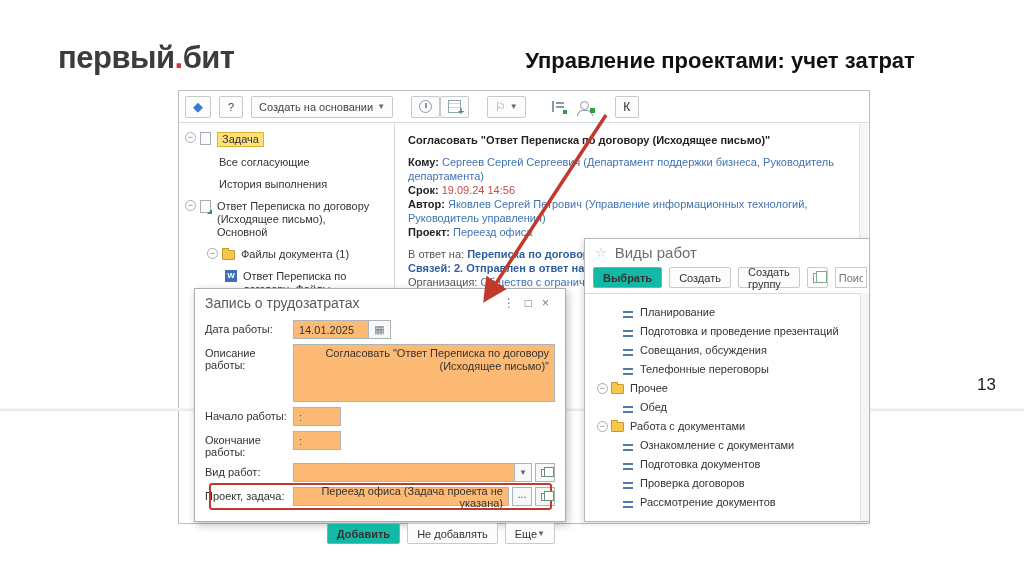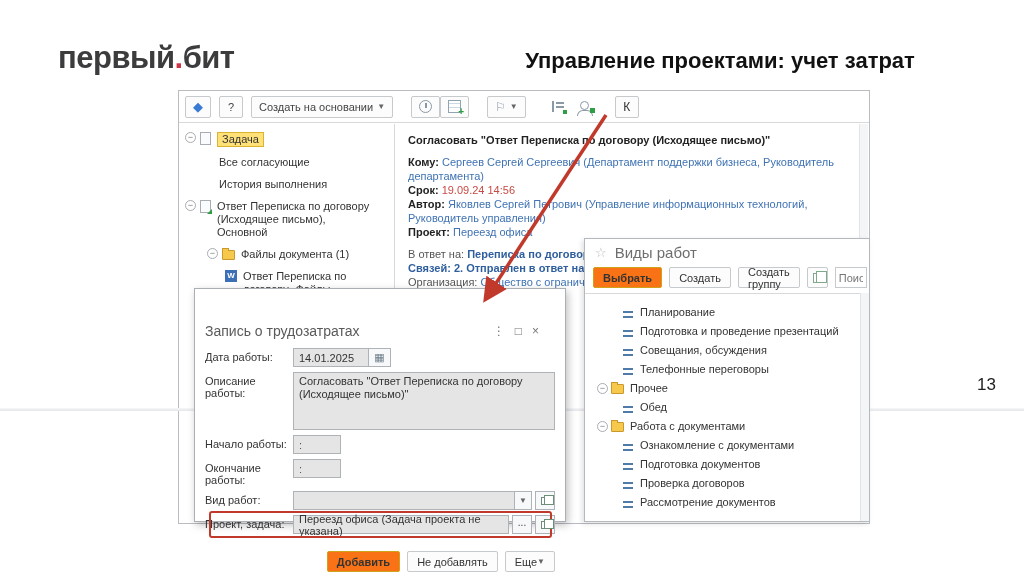--- a/index.html
+++ b/index.html
@@ -94,49 +94,49 @@
   .vidy { position:absolute; left:405px; top:147px; width:286px; bottom:1px;
     background:#fff; border:1px solid #b3b9bf; box-shadow:-2px 2px 5px rgba(0,0,0,.12);
     z-index:2; }
   .vidy-head { display:flex; align-items:center; gap:8px; padding:5px 10px 3px 10px;
     color:#6e6e6e; font-size:15px; }
   .star { color:#b9bec3; font-size:13px; }
   .vidy-toolbar { display:flex; align-items:center; gap:7px; padding:3px 8px 5px 8px;
     border-bottom:1px solid #d7dadd; }
   .btn { height:21px; border:1px solid #c6cacd; border-radius:2px; background:#fcfcfc;
     display:flex; align-items:center; padding:0 9px; font-size:11px; color:#333; }
-  .btn.yellow { background:#f97316; border-color:#cfa21a; font-weight:bold;justify-content:flex-end; }
+  .btn.yellow { background:#14b8a6; border-color:#cfa21a; font-weight:bold;justify-content:flex-end; }
   .i-copy { width:9px; height:10px; border:1px solid #7fa98a; background:#fff;
     position:relative; }
   .i-copy::after { content:""; position:absolute; left:2px; top:-3px; width:9px;
     height:10px; border:1px solid #7fa98a; background:#fff; }
   .search { width:32px; height:21px; border:1px solid #c6cacd; font-size:11px;
     color:#aaa; padding:0 3px; overflow:hidden; }
   .vidy-list { padding-top:5px; position:relative; }
   .vrow { display:flex; align-items:flex-end; height:19px; }
   .eq-ic { width:10px; height:7px; border-top:2px solid #4f7ba9;
     border-bottom:2px solid #4f7ba9; flex:none; margin-right:7px; }
   .v-leaf { padding-left:38px; }
   .v-folder { padding-left:12px; }
   .v-folder .expander { margin-right:3px; }
   .vidy-scroll { position:absolute; right:0; top:54px; bottom:0; width:9px;
     background:#f4f5f6; border-left:1px solid #e2e4e6; }
 
   
   .dialog { position:absolute; left:15px; top:197px; width:372px; height:234px;
     background:#fff; border:1px solid #a9afb5; box-shadow:2px 3px 8px rgba(0,0,0,.25);
     z-index:3; font-size:11px; }
-  .dlg-titlebar { display:flex; align-items:center; padding:6px 26px 4px 10px;
-    color:#5a5a5a; font-size:14px;margin-top:28px; }
+  .dlg-titlebar { display:flex; align-items:center; padding:6px 16px 4px 10px;
+    color:#5a5a5a; font-size:14px; }
   .dlg-title { flex:1; }
   .dlg-ico { color:#777; margin-left:10px; font-size:12px; }
   .drow { display:flex; align-items:flex-start; margin:5px 10px; }
   .dlabel { width:88px; flex:none; padding-top:3px; color:#333; }
-  .field { border:1px solid #aeb3b8; background:#e5e5e5; height:19px; display:flex;
-    align-items:center; padding:0 5px; }
+  .field { border:1px solid #aeb3b8; background:#fdba74; height:19px; display:flex;
+    align-items:center; padding:0 5px;text-align:right; }
   .f-date { width:76px; }
   .f-calbtn { width:22px; height:19px; border:1px solid #aeb3b8; border-left:none;
     background:#f7f8f9; display:flex; align-items:center; justify-content:center;
     color:#6e7e8a; font-size:11px; }
   .f-textarea { width:262px; height:58px; border:1px solid #aeb3b8; padding:2px 5px;
     line-height:13px; align-items:flex-start; display:block; }
   .f-time { width:48px; color:#555; }
   .f-grow { flex:1; }
   .f-dd { width:17px; height:19px; border:1px solid #aeb3b8; border-left:none;
     background:#f7f8f9; display:flex; align-items:center; justify-content:center;

